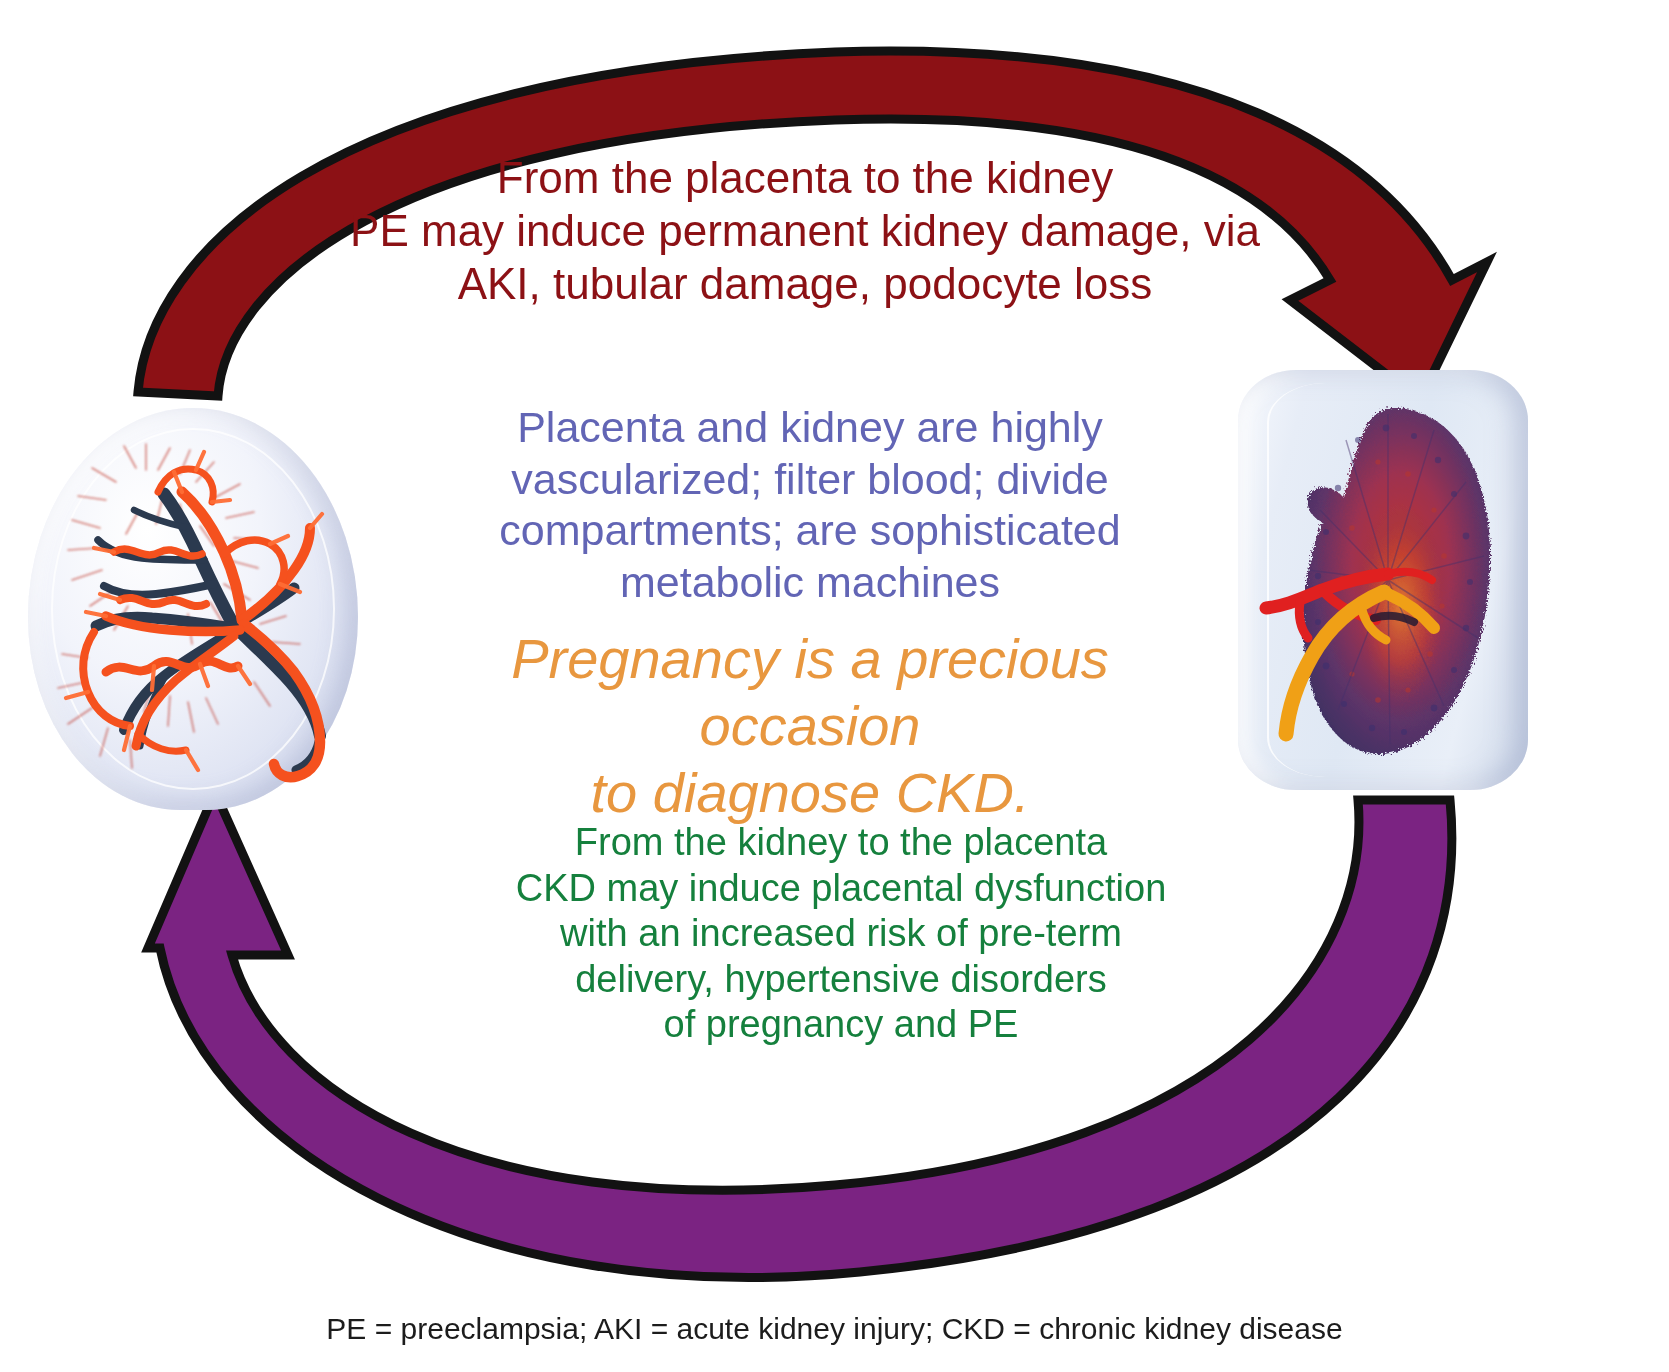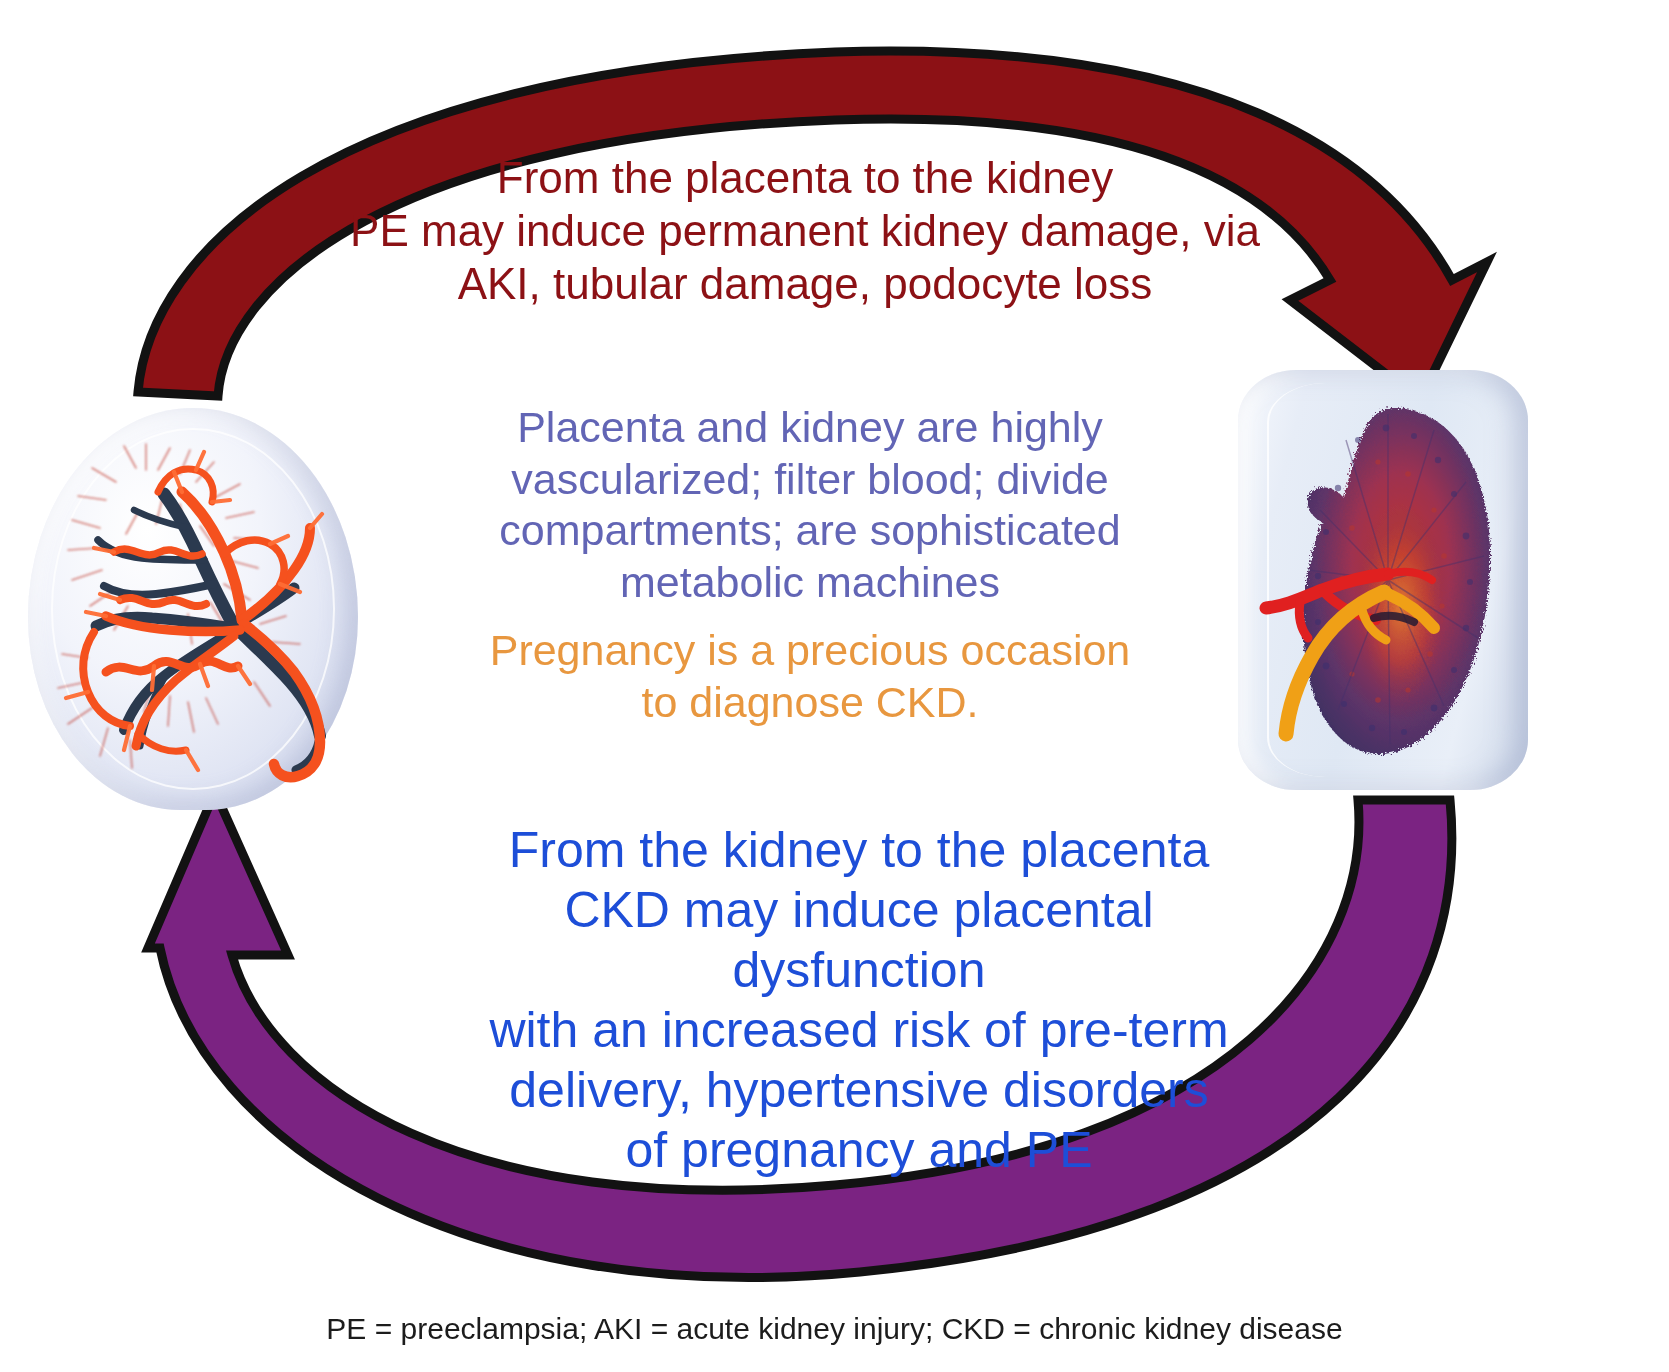--- a/index.html
+++ b/index.html
@@ -43,29 +43,30 @@
     left: 420px;
     top: 402px;
     width: 780px;
     font-size: 43px;
     color: #6265b5;
   }
   #center-message-highlight {
     left: 420px;
     top: 625px;
     width: 780px;
-    font-size: 43px;
+    font-size: 56px;
     color: #e8973f;
+    font-style: italic;
   }
   #bottom-message {
-    left: 459px;
+    left: 441px;
     top: 820px;
     width: 800px;
-    font-size: 50px;
-    color: #1d4ed8;
+    font-size: 38px;
+    color: #15803d;
   }
   #footer-legend {
     position: absolute;
     left: 0;
     top: 1296px;
     width: 1669px;
     text-align: center;
     font-size: 30px;
     color: #1c1c1c;
     margin-top: 16px;

